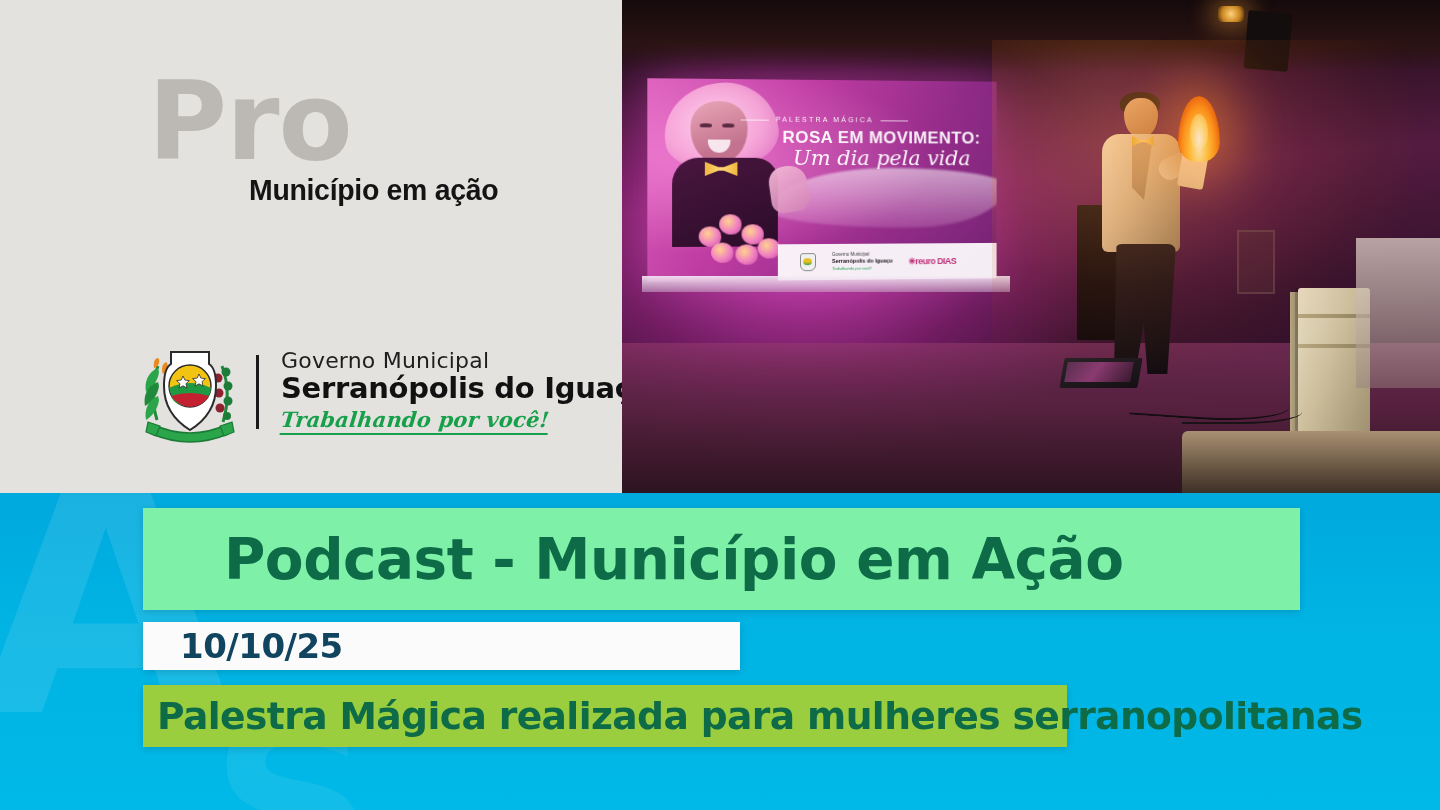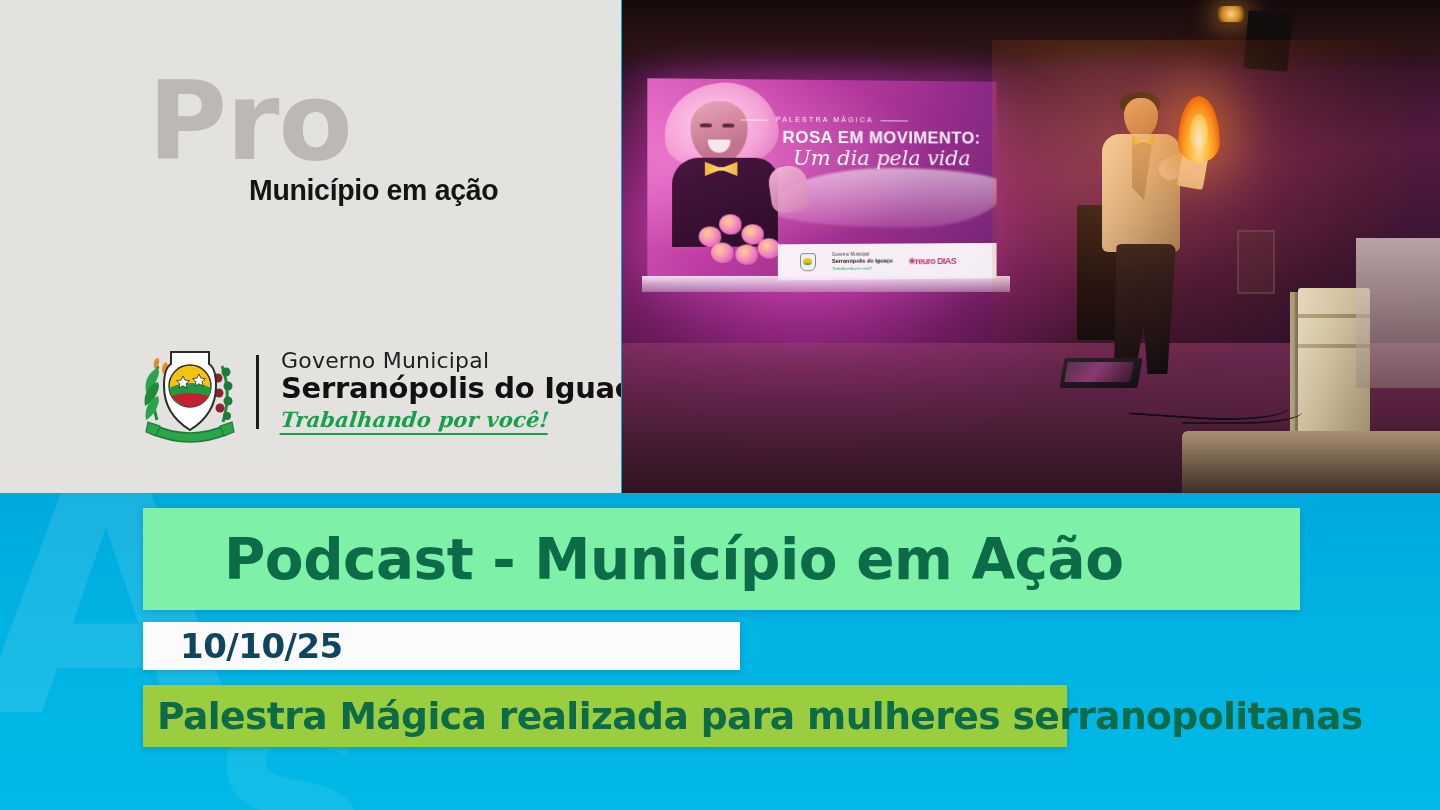--- a/index.html
+++ b/index.html
@@ -25,20 +25,21 @@
     width: 1440px;
     height: 493px;
   }
   .brand-panel {
     position: absolute;
     left: 0; top: 0;
     width: 621px;
     height: 493px;
     background: #e4e2df;
     overflow: hidden;
+    padding-left: 39px;
   }
   .watermark-programa {
     position: absolute;
     left: 148px;
     top: 72px;
     width: 460px;
     color: #bcb9b5;
     font-family: "DejaVu Sans", sans-serif;
     font-weight: bold;
     font-size: 108px;

